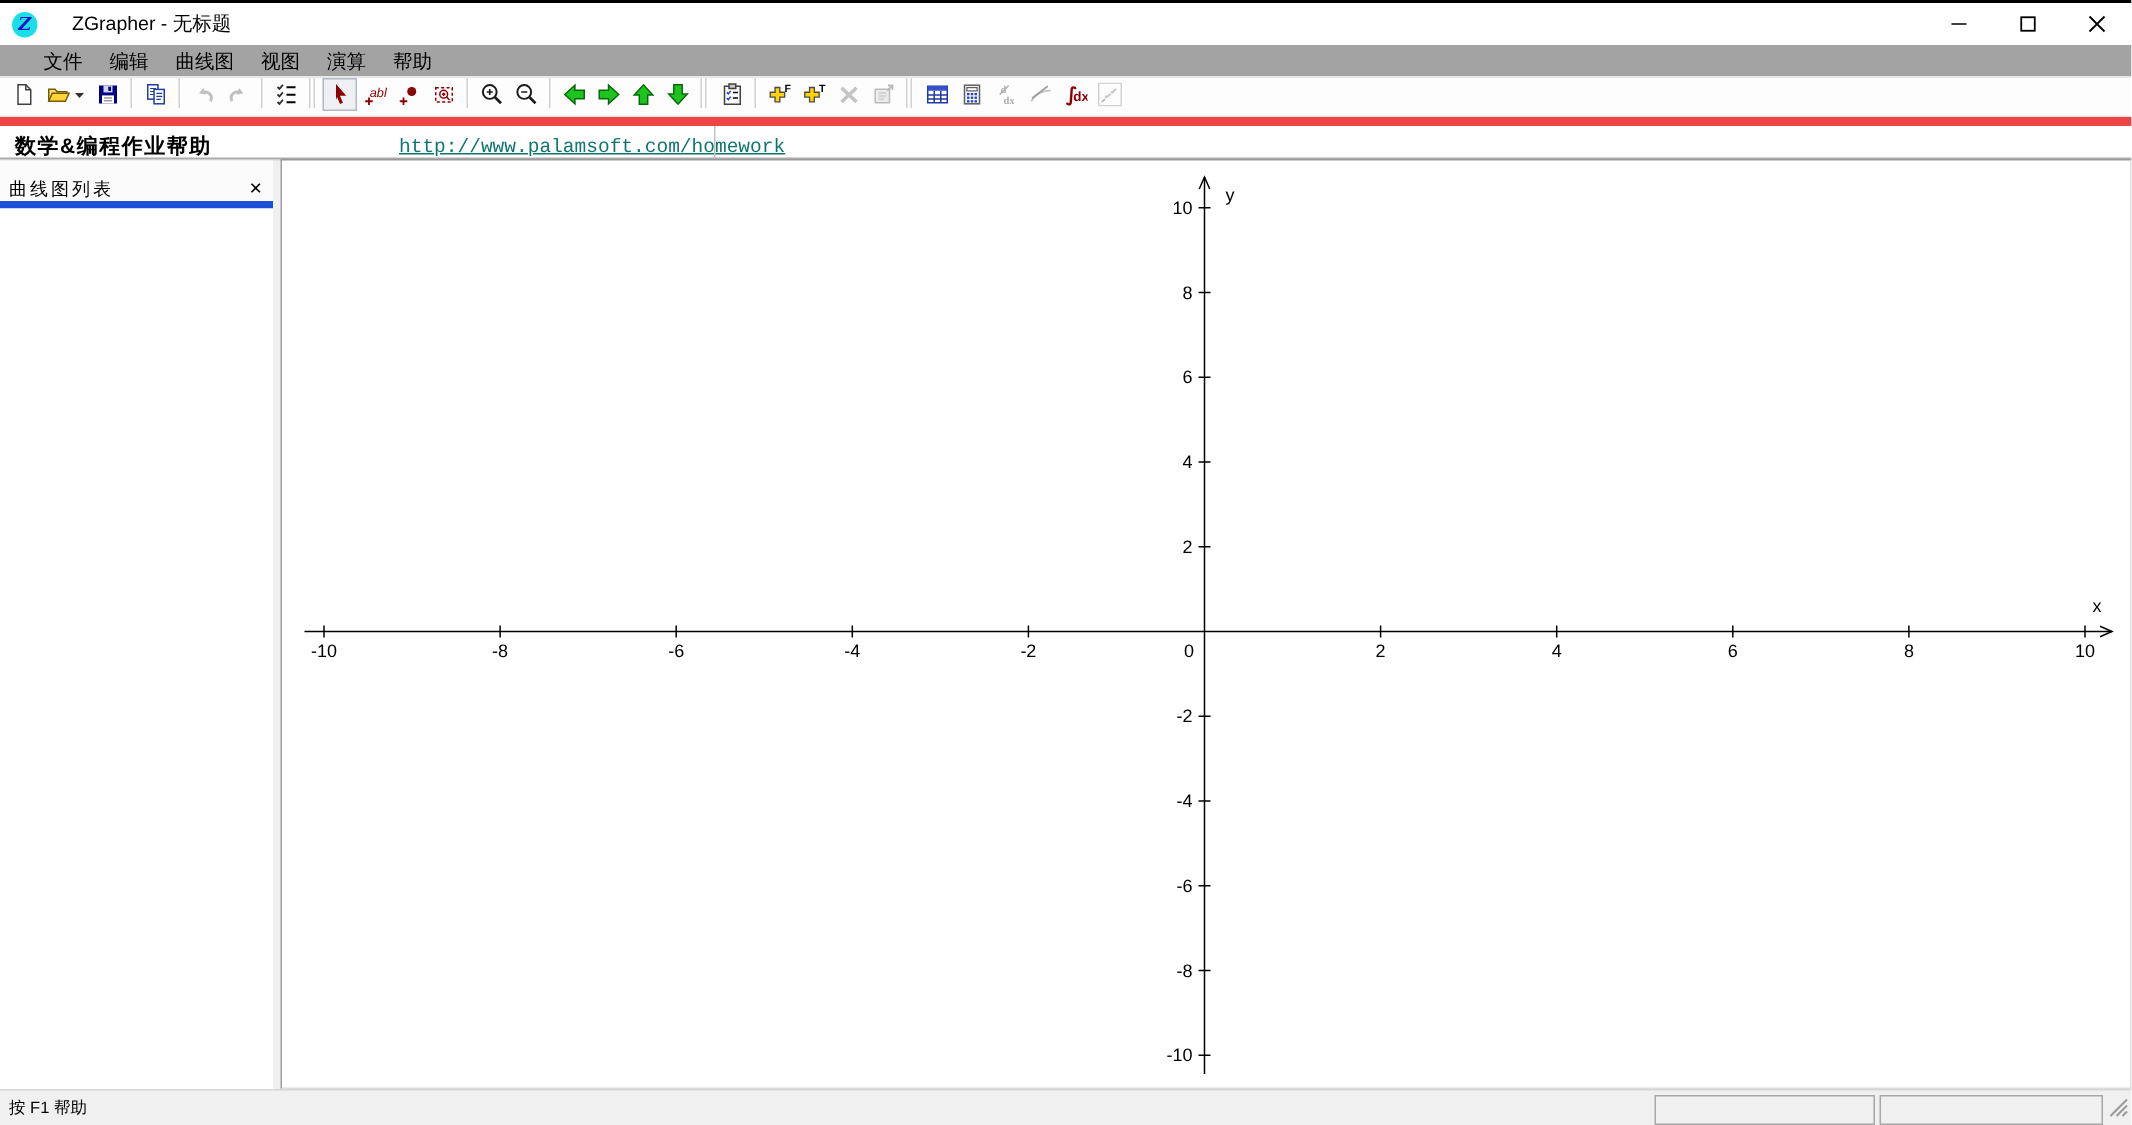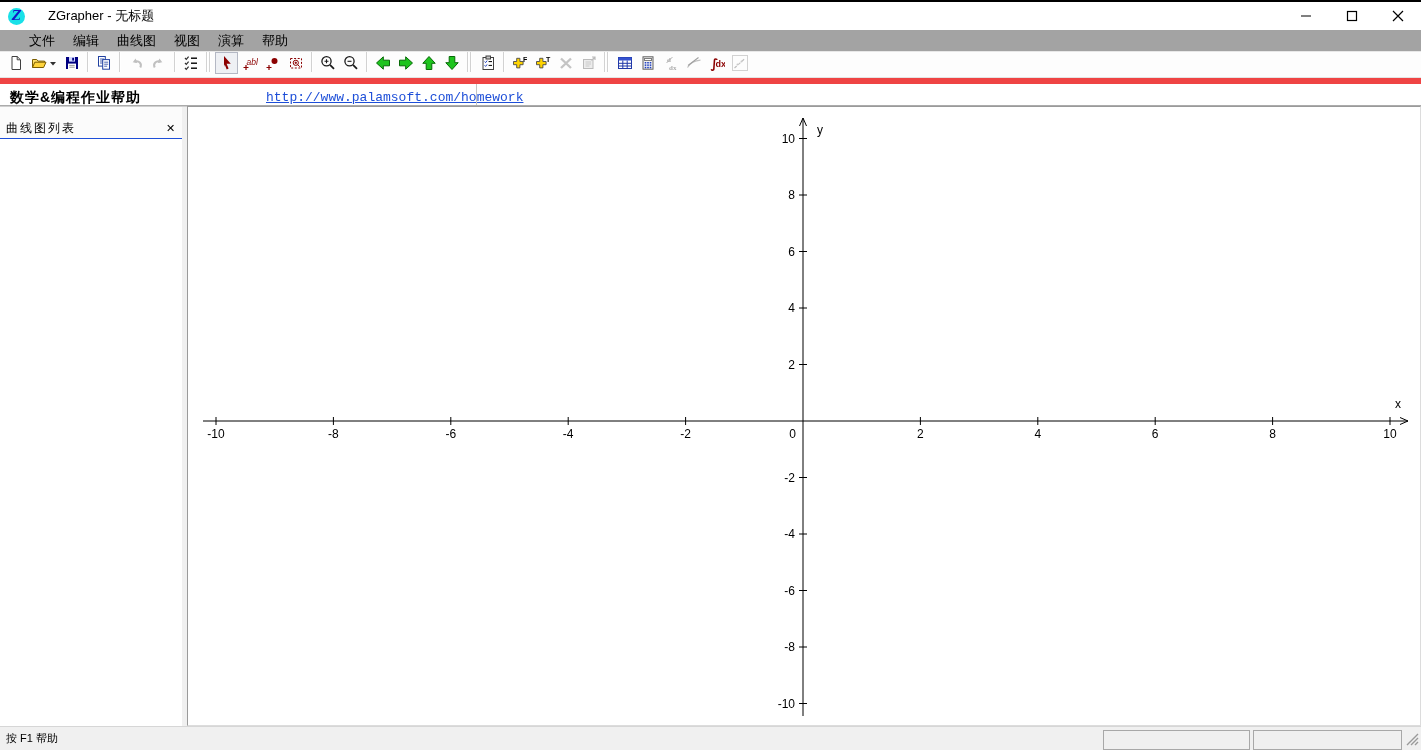--- a/index.html
+++ b/index.html
@@ -50,30 +50,30 @@
   .tb-btn.wide { width:33px; }
   
   .banner {
     height:28px; flex:none; background:#fff; position:relative;
     border-bottom:1px solid #ababab; border-top:6px solid #ef4444;
   }
   .banner-title { position:absolute; left:10px; top:5px; font-weight:bold; font-size:14px; letter-spacing:1px; }
   .banner-link {
     position:absolute; left:266px; top:6px;
     font-family:"Liberation Mono", monospace; font-size:13px;
-    color:#1d4ed8; text-decoration:underline;
+    color:#0f766e; text-decoration:underline;
   }
   .banner-divider { position:absolute; left:476px; top:0; width:1px; height:100%; background:#c4c4c4; }
   
   .main { flex:1; display:flex; min-height:0; background:#f0f0f0; }
   .curve-panel { width:182px; flex:none; display:flex; flex-direction:column; background:#fff; border-top:1px solid #cfcfcf; }
   .curve-panel-header {
     height:32px; flex:none; display:flex; align-items:center;
     padding:12px 4px 0 6px; font-size:12px; background:#fbfbfb;
-    border-bottom:1px solid #1d4ed8;
+    border-bottom:5px solid #1d4ed8;
   }
   .curve-panel-title { letter-spacing:2px; }
   .curve-panel-close {
     margin-left:auto; width:15px; height:15px; border:none; background:transparent;
     font-size:11px; line-height:13px; text-align:center; padding:0; color:#000;
   }
   .curve-panel-body { flex:1; background:#fff; }
   .splitter { width:5px; flex:none; background:#f0f0f0; border-top:1px solid #cfcfcf; }
   .graph-area {
     flex:1; background:#fff; position:relative;

